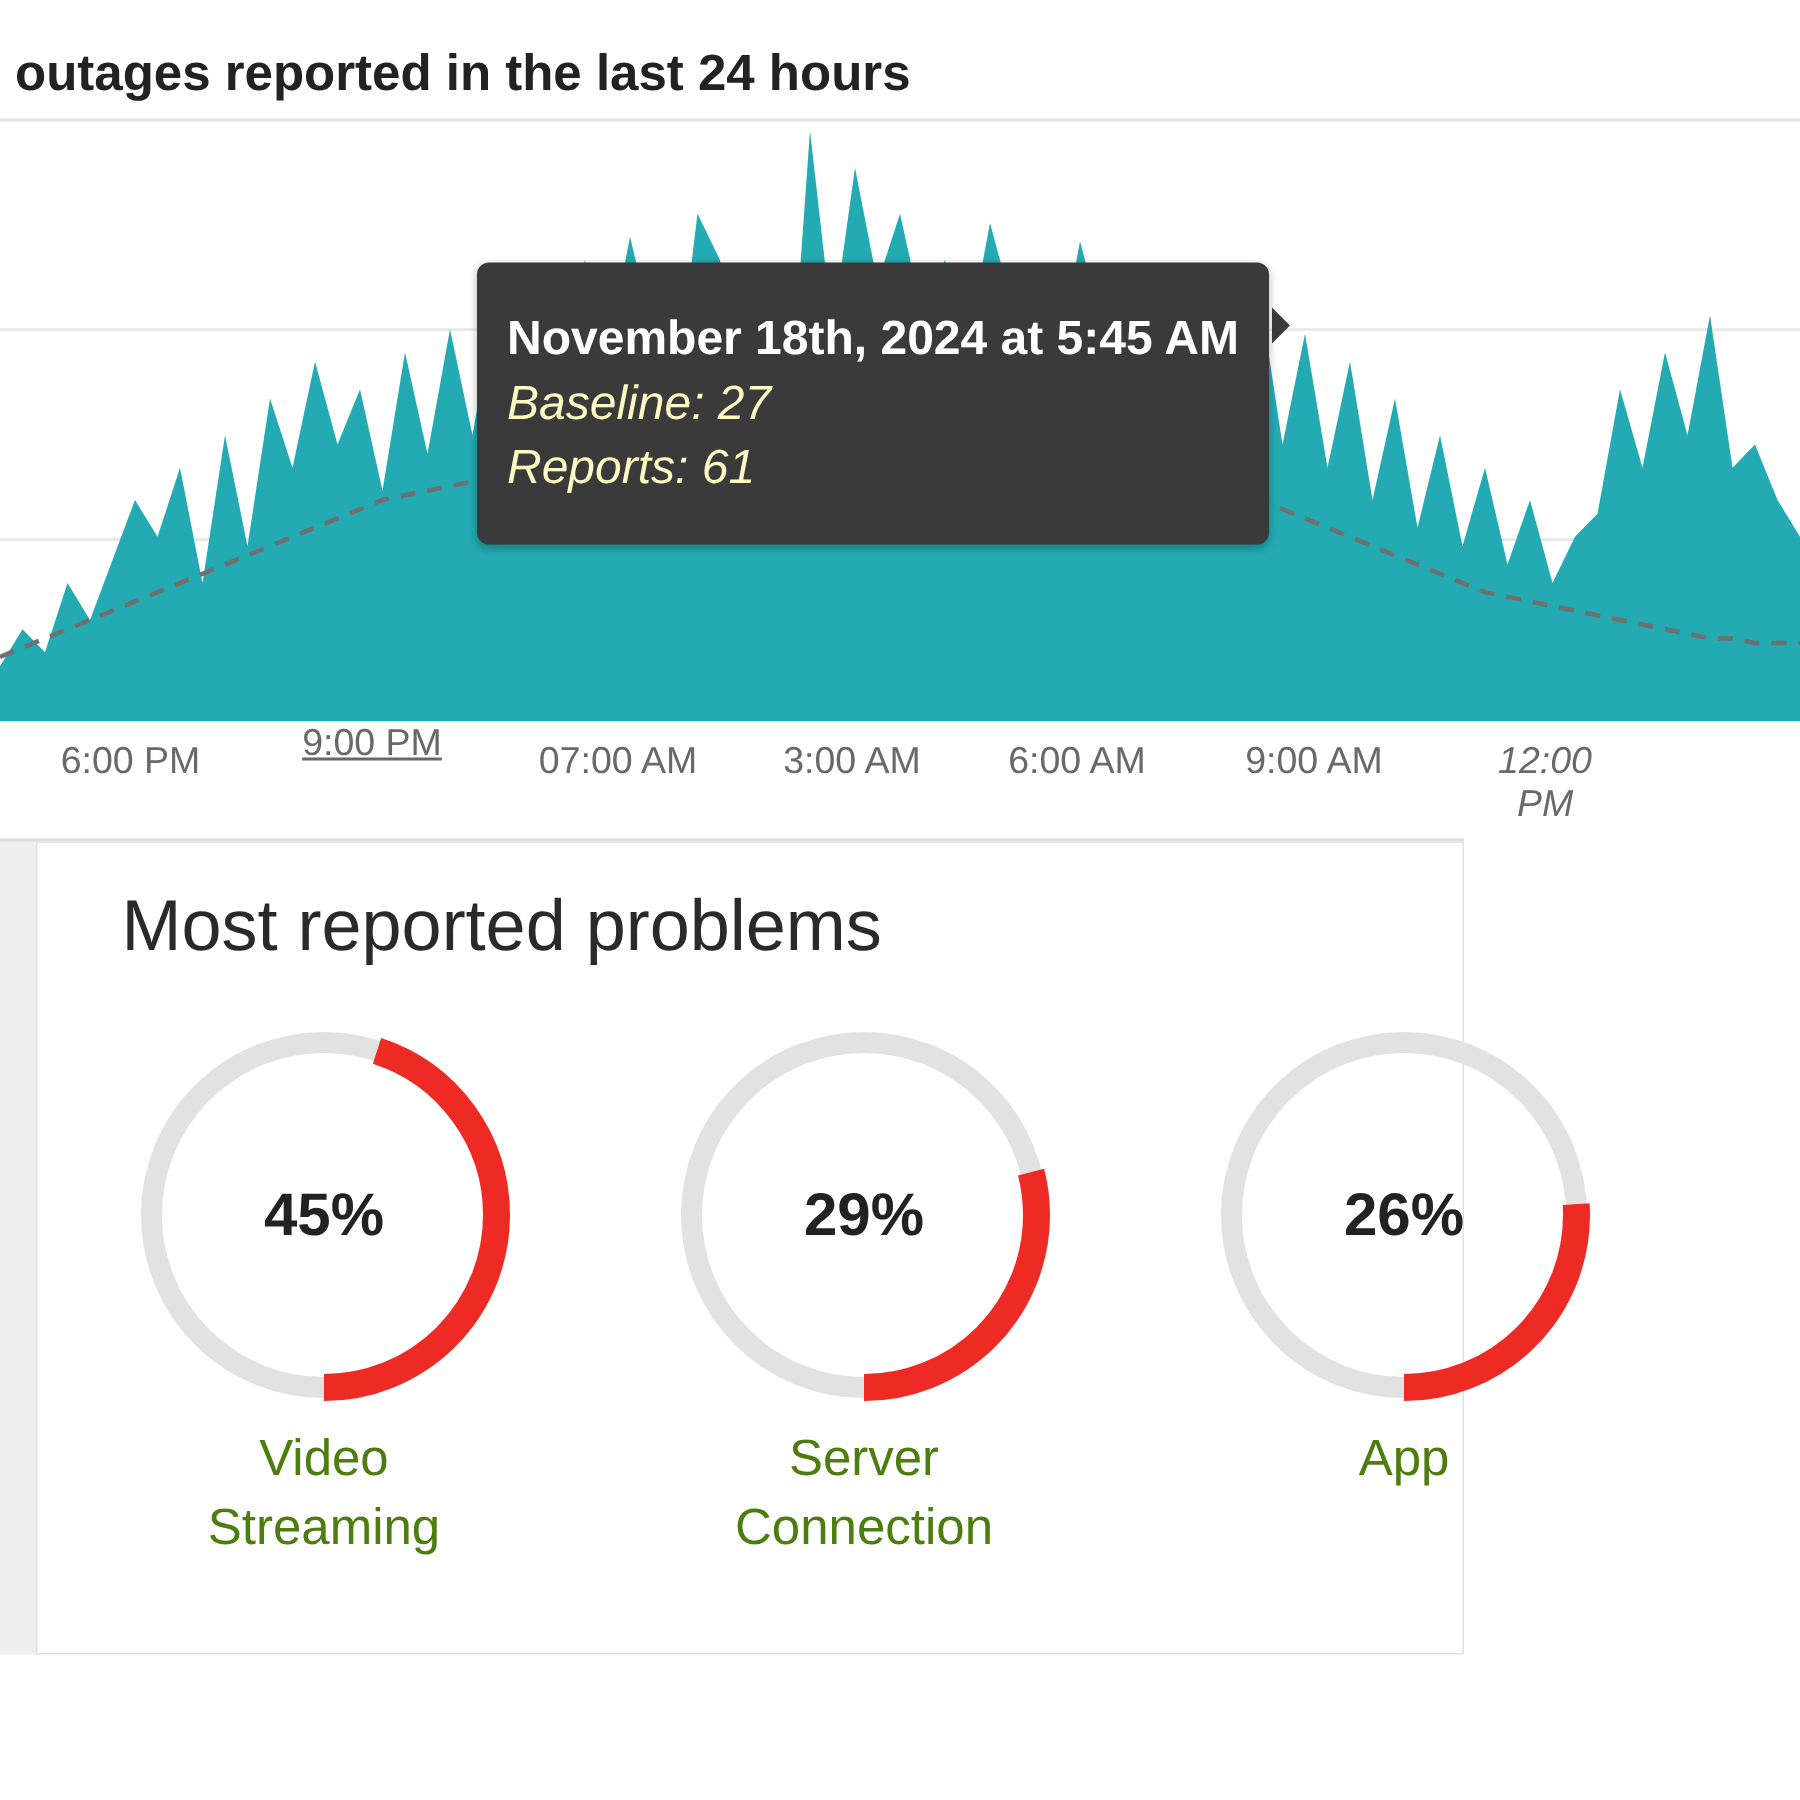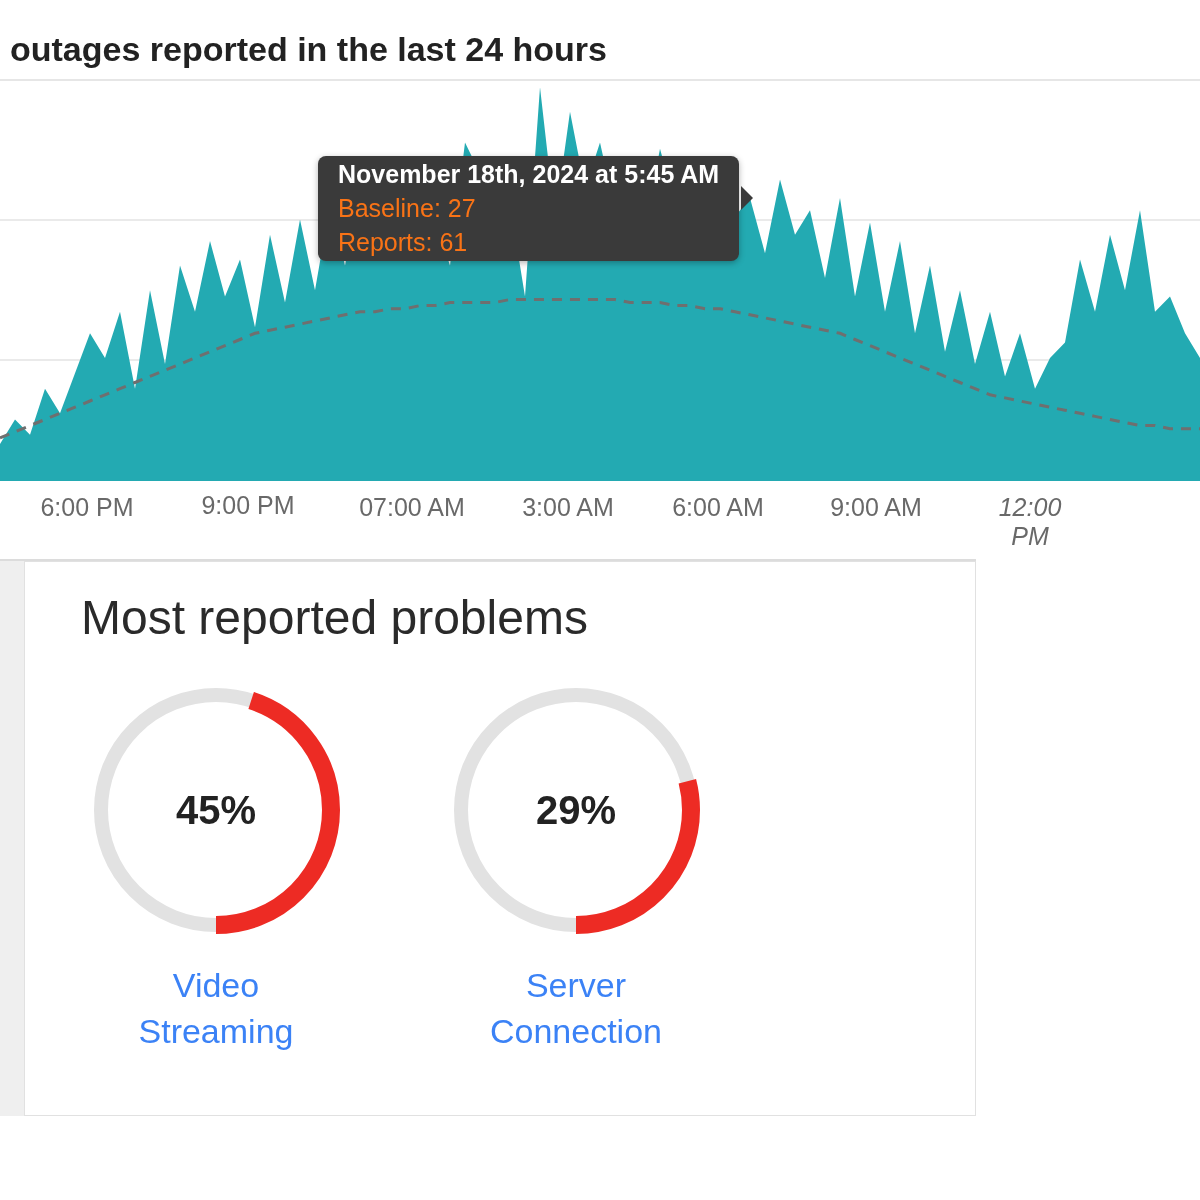--- a/index.html
+++ b/index.html
@@ -36,36 +36,37 @@
     width: 1200px; height: 400px;
     display: block;
   }
   .area { fill: #23aab2; }
   .baseline { fill: none; stroke: #6f6f6f; stroke-width: 3; stroke-dasharray: 10 8; }
   .tooltip {
     position: absolute;
     background: #3a3a3a;
     color: #fff;
     border-radius: 8px;
-    padding: 2px 20px;
-    font-size: 25px;
+    padding: 29px 20px;
+    font-size: 32px;
     line-height: 1.35;
     min-width: 300px;
     box-shadow: 0 2px 6px rgba(0,0,0,.3);
+    margin-top: 19px;
   }
   .tooltip::after {
     content: "";
     position: absolute;
     right: -14px; top: 30px;
     border: 12px solid transparent;
     border-left-color: #3a3a3a;
     border-right: none;
   }
   .tooltip .tt-title { font-weight: 700; color: #fff; }
-  .tooltip .tt-row { color: #f97316; }
+  .tooltip .tt-row { color: #fef9c3; font-style: italic; }
   .xaxis {
     width: 1200px;
     padding-top: 18px;
     display: flex;
     font-size: 25px;
     color: #696969;
   }
   .xtick { flex: 0 0 auto; text-align: center; position: absolute; transform: translateX(-50%); }
   .xaxis-wrap { position: relative; height: 50px; width: 984px; }
 
@@ -93,23 +94,22 @@
   }
   .donut-block { text-align: center; }
   .donut-svg { width: 270px; height: 270px; }
   .donut-track { fill: none; stroke: #e2e2e2; stroke-width: 14; }
   .donut-arc   { fill: none; stroke: #ed2b24; stroke-width: 18; stroke-linecap: butt; }
   .donut-pct {
     font-size: 40px; font-weight: 700; fill: #222;
     text-anchor: middle; dominant-baseline: central;
   }
   .donut-label {
-    margin-top: 14px;
     font-size: 34px;
-    color: #3b82f6;
+    color: #4d7c0f;
     line-height: 1.35;
   }
 </style>
 </head>
 <body>
 
 <div class="page-title">outages reported in the last 24 hours</div>
 
 <div class="chart-wrap">
   <svg id="area-chart" class="chart-svg" viewBox="0 0 1200 400" preserveAspectRatio="none">
@@ -123,21 +123,21 @@
     </div>
     <div class="tt-row">
       <span>Reports: </span><span>61</span>
     </div>
   </div>
 </div>
 
 <div class="xaxis-wrap">
   <div class="xaxis" id="xaxis">
       <div class="xtick" style="left: 87px; top: 14px;">6:00 PM</div>
-      <div class="xtick" style="left: 248px; top: 12px;">9:00 PM</div>
+      <div class="xtick" style="left: 248px; top: 2px; text-decoration: underline;">9:00 PM</div>
       <div class="xtick" style="left: 412px; top: 14px;">07:00 AM</div>
       <div class="xtick" style="left: 568px; top: 14px;">3:00 AM</div>
       <div class="xtick" style="left: 718px; top: 14px;">6:00 AM</div>
       <div class="xtick" style="left: 876px; top: 14px;">9:00 AM</div>
       <div class="xtick" style="left: 1030px; top: 14px; font-style: italic;">12:00 PM</div>
     </div>
 </div>
 
 <div class="section2">
   <div class="card">
@@ -148,15 +148,21 @@
          <circle class="donut-arc" cx="135" cy="135" r="115" stroke-dasharray="325.2 397.4" transform="rotate(-90 135 135) scale(-1 1) translate(-270 0)"></circle>
          <text class="donut-pct" x="135" y="135">45%</text>
        </svg>
        <div class="donut-label">Video<br>Streaming</div></div>
         <div class="donut-block"><svg class="donut-svg" viewBox="0 0 270 270">
          <circle class="donut-track" cx="135" cy="135" r="115"></circle>
          <circle class="donut-arc" cx="135" cy="135" r="115" stroke-dasharray="209.5 513.0" transform="rotate(-90 135 135) scale(-1 1) translate(-270 0)"></circle>
          <text class="donut-pct" x="135" y="135">29%</text>
        </svg>
        <div class="donut-label">Server<br>Connection</div></div>
+        <div class="donut-block"><svg class="donut-svg" viewBox="0 0 270 270">
+         <circle class="donut-track" cx="135" cy="135" r="115"></circle>
+         <circle class="donut-arc" cx="135" cy="135" r="115" stroke-dasharray="187.9 534.7" transform="rotate(-90 135 135) scale(-1 1) translate(-270 0)"></circle>
+         <text class="donut-pct" x="135" y="135">26%</text>
+       </svg>
+       <div class="donut-label">App</div></div>
       </div>
   </div>
 </div>
 
 </body></html>

